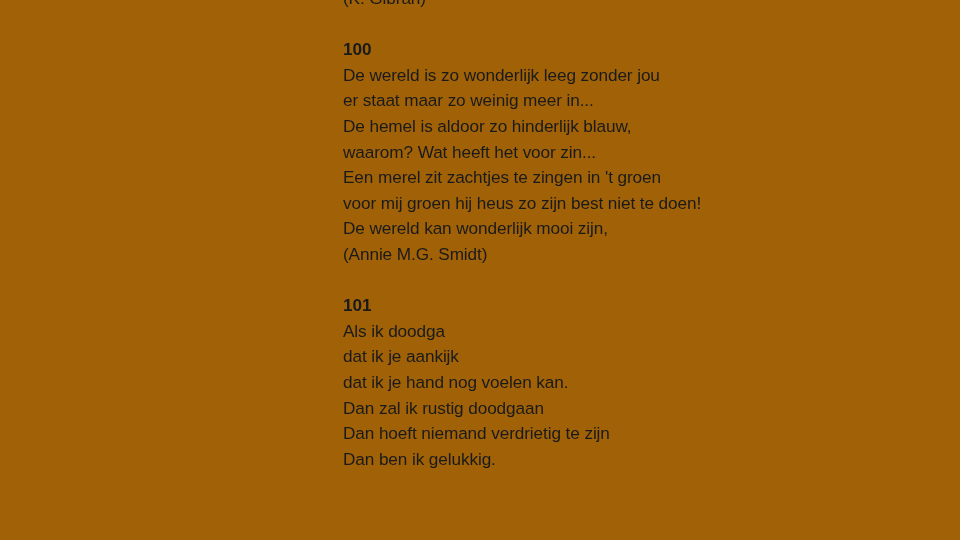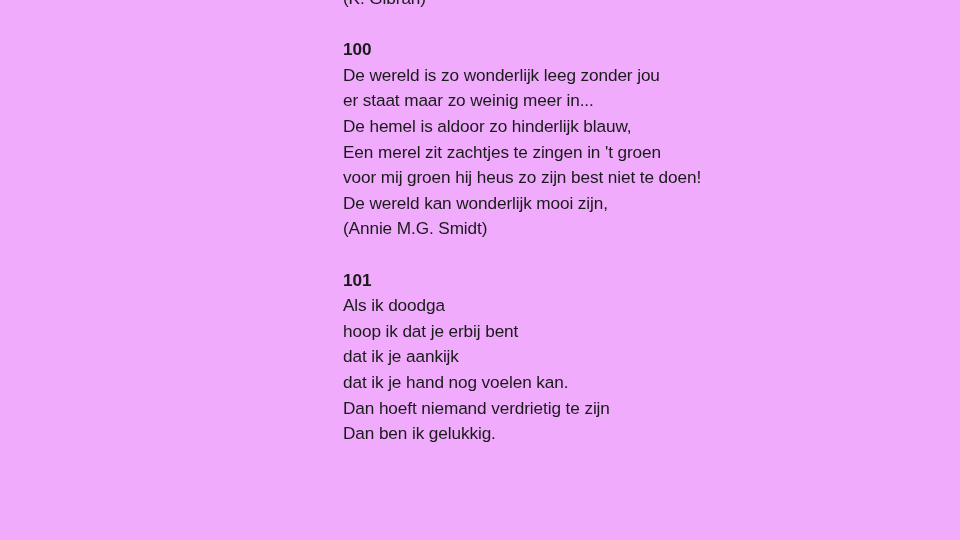--- a/index.html
+++ b/index.html
@@ -7,21 +7,21 @@
       padding: 0;
       width: 960px;
       height: 540px;
       overflow: hidden;
       background: #ffffff;
     }
     .page {
       position: relative;
       width: 960px;
       height: 540px;
-      background: #f0abfc;
+      background: #a16207;
       overflow: hidden;
     }
     .text-block {
       position: absolute;
       left: 343px;
       top: -14px;
       font-family: "Liberation Sans", "DejaVu Sans", sans-serif;
       font-size: 17.2px;
       line-height: 25.6px;
       color: #1a1a1a;
@@ -40,27 +40,28 @@
 
 <div class="page">
   <div class="text-block">
     <span class="line">(K. Gibran)</span>
     <span class="blank"></span>
 
     <span class="line num">100</span>
     <span class="line">De wereld is zo wonderlijk leeg zonder jou</span>
     <span class="line">er staat maar zo weinig meer in...</span>
     <span class="line">De hemel is aldoor zo hinderlijk blauw,</span>
+    <span class="line">waarom? Wat heeft het voor zin...</span>
     <span class="line">Een merel zit zachtjes te zingen in 't groen</span>
     <span class="line">voor mij groen hij heus zo zijn best niet te doen!</span>
     <span class="line">De wereld kan wonderlijk mooi zijn,</span>
     <span class="line">(Annie M.G. Smidt)</span>
     <span class="blank"></span>
 
     <span class="line num">101</span>
     <span class="line">Als ik doodga</span>
-    <span class="line">hoop ik dat je erbij bent</span>
     <span class="line">dat ik je aankijk</span>
     <span class="line">dat ik je hand nog voelen kan.</span>
+    <span class="line">Dan zal ik rustig doodgaan</span>
     <span class="line">Dan hoeft niemand verdrietig te zijn</span>
     <span class="line">Dan ben ik gelukkig.</span>
   </div>
 </div>
 
 </body></html>

